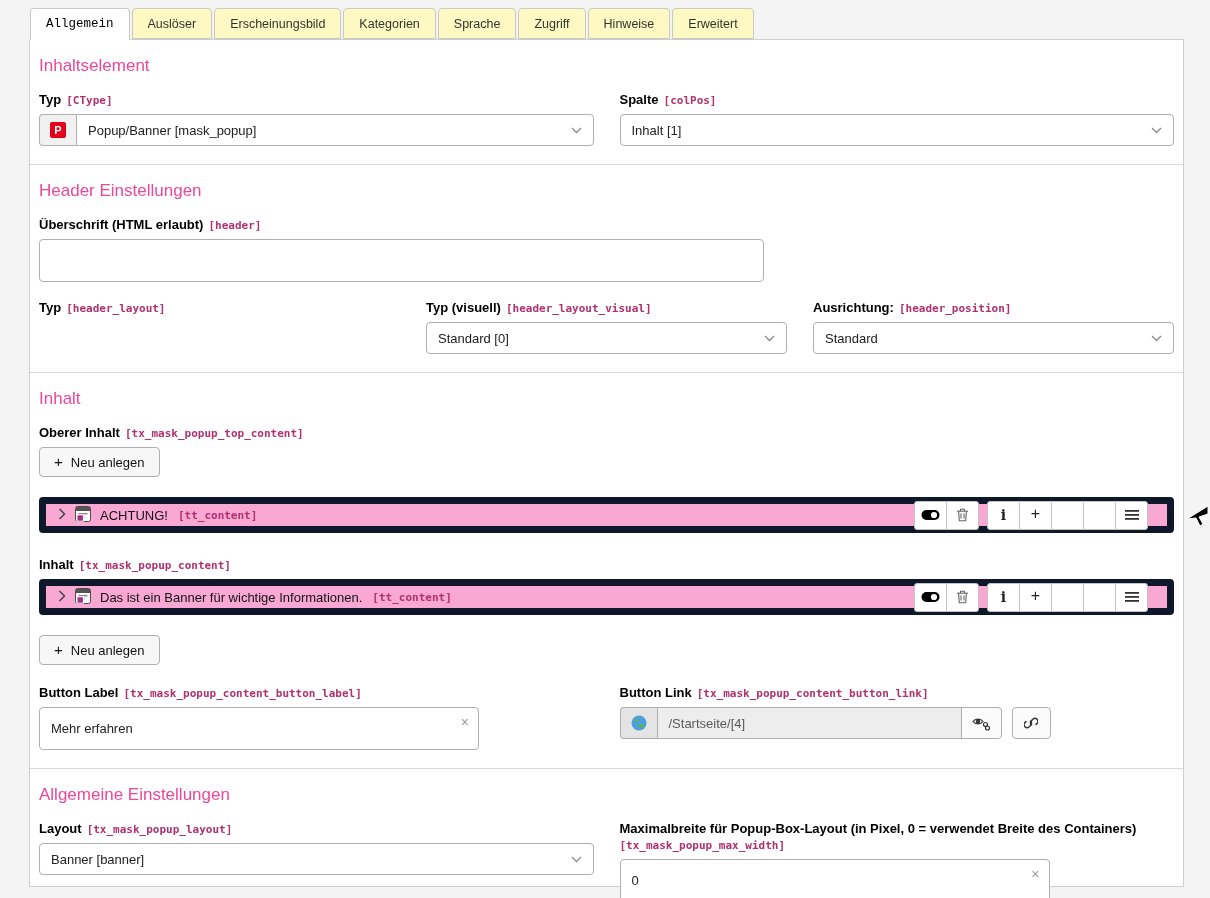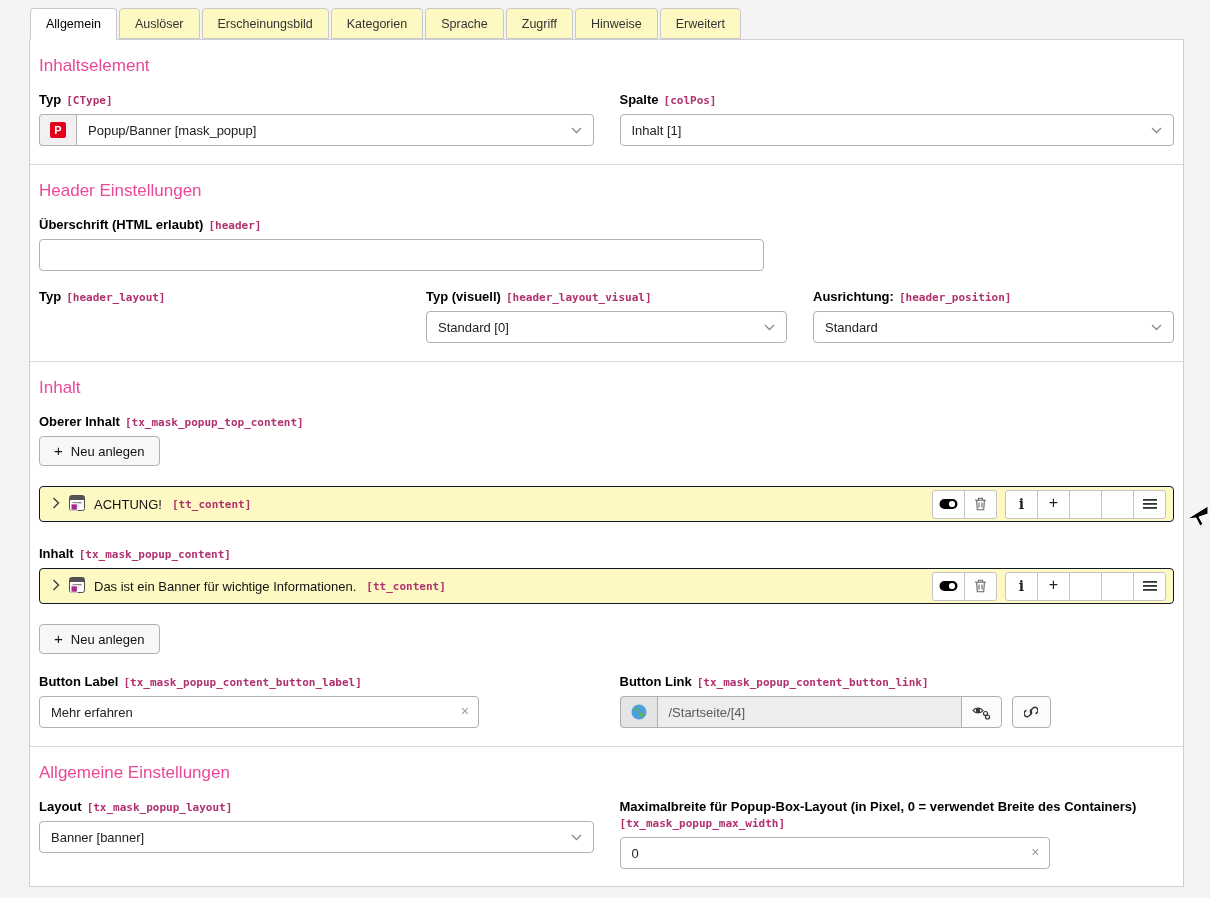--- a/index.html
+++ b/index.html
@@ -19,21 +19,21 @@
     border:1px solid #c8c8c8; border-bottom:1px solid #c8c8c8;
     border-radius:4px 4px 0 0;
     background:#fef9c3;
     padding:8px 15px 7px;
     font-size:12.5px; color:#333;
     cursor:pointer; white-space:nowrap;
   }
   .tab.active {
     background:#fff; color:#000;
     border-bottom:1px solid #fff;
-    margin-bottom:-1px; position:relative; z-index:4;
+    margin-bottom:-1px; position:relative; z-index:4;font-family:Liberation Mono, monospace;
   }
   
   .panel {
     margin-left:29px; width:1155px; height:848px;
     background:#fff;
     border:1px solid #cfcfcf;
     position:relative; z-index:1;
   }
   .section { padding:12px 9px 18px; }
   .section + .section { border-top:1px solid #dadada; }
@@ -64,40 +64,40 @@
     display:flex; align-items:center; justify-content:center;
   }
   .input-group .select { flex:1; border-radius:0 4px 4px 0; }
   .mask-icon {
     width:16px; height:16px; background:#e2001a; border-radius:2px;
     color:#fff; font-weight:700; font-size:11px;
     display:flex; align-items:center; justify-content:center;
   }
   .text-field { position:relative; }
   .text-field input {
-    width:100%; height:32px; border:1px solid #b0b0b0; border-radius:4px;
+    width:100%; height:43px; border:1px solid #b0b0b0; border-radius:4px;
     padding:0 28px 0 11px; font-size:13px; color:#222; outline:none;
     font-family:"Liberation Sans", sans-serif; background:#fff;
   }
   .clear-x {
     position:absolute; right:10px; top:7px;
     color:#9a9a9a; font-size:14px; line-height:16px; cursor:pointer;
   }
   
   .btn-new {
     display:inline-flex; align-items:center; gap:8px;
     border:1px solid #b0b0b0; border-radius:4px; background:#f7f7f7;
     padding:0 14px; height:30px; font-size:13px; color:#111; cursor:pointer;
   }
   .btn-new .plus { font-size:15px; font-weight:400; margin-top:-1px; }
   
   .record-row {
-    height:36px; border:1px solid #0f172a; border-radius:4px;
-    background:#fef9c3; display:flex; align-items:center;
-    padding:0 7px 0 12px;
+    height:36px; border:7px solid #0f172a; border-radius:4px;
+    background:#f9a8d4; display:flex; align-items:center;
+    padding:0 19px 0 12px;
   }
   .record-left { display:flex; align-items:center; gap:9px; min-width:0; }
   .record-title { font-size:13px; color:#111; white-space:nowrap; }
   .record-controls { margin-left:auto; display:flex; gap:8px; }
   .btn-group { display:flex; }
   .icon-btn {
     width:33px; height:29px; background:#fff; border:1px solid #c4c4c4;
     display:flex; align-items:center; justify-content:center;
     margin-left:-1px; cursor:pointer; font-size:13px; color:#222;
   }

